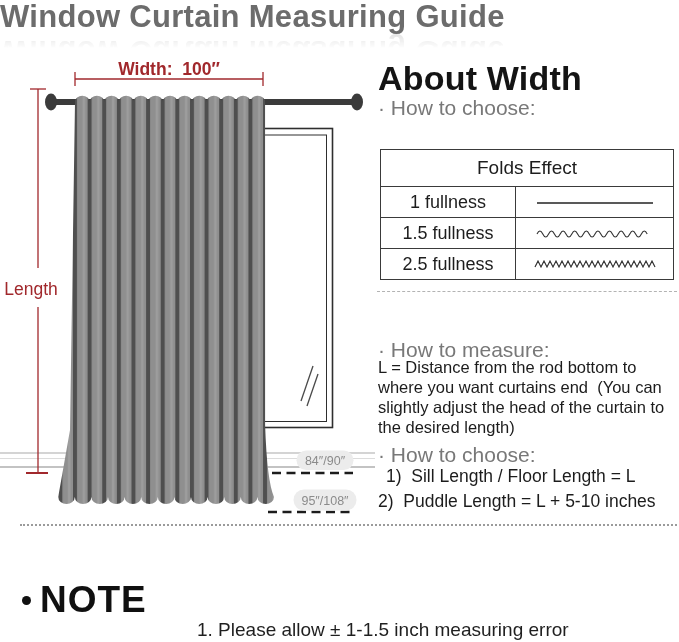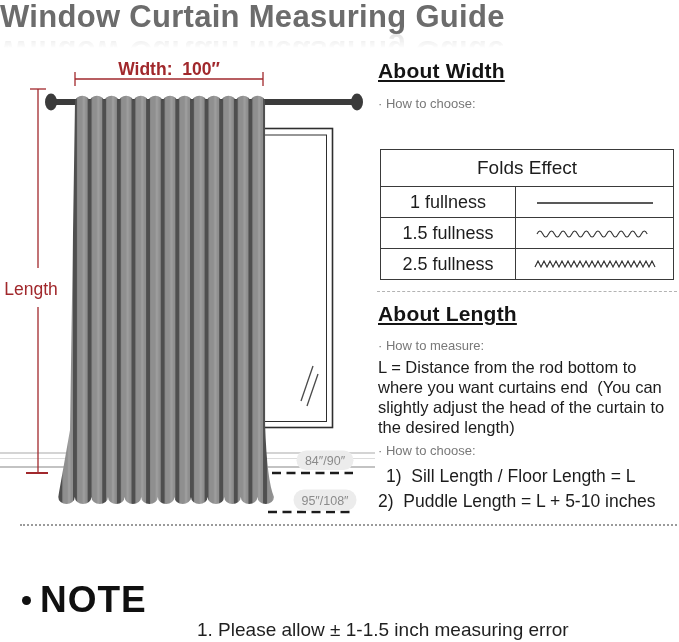--- a/index.html
+++ b/index.html
@@ -11,22 +11,22 @@
   .title-reflect-clip{height:17px;overflow:hidden;opacity:.26;
         -webkit-mask-image:linear-gradient(to bottom,rgba(0,0,0,.9),rgba(0,0,0,0) 85%);
         mask-image:linear-gradient(to bottom,rgba(0,0,0,.9),rgba(0,0,0,0) 85%);}
   .title-reflect{font-size:31px;font-weight:600;color:#8a8a8a;letter-spacing:.3px;
         line-height:34px;transform:scaleY(-1);}
   
   #diagram-svg{position:absolute;left:0;top:45px;}
   .floor-line{position:absolute;left:20px;right:2px;top:524px;border-top:2px dotted #9b9b9b;}
   
   .rc{position:absolute;left:378px;}
-  .h2{font-size:21px;font-weight:700;color:#141414;letter-spacing:.2px;text-decoration:underline;}
-  .gray-label{font-size:13px;color:#787878;}
+  .h2{font-size:34px;font-weight:700;color:#141414;letter-spacing:.2px;}
+  .gray-label{font-size:21px;color:#787878;}
   .black-line{font-size:17.5px;color:#1c1c1c;white-space:pre-wrap;}
   .para{font-size:16.5px;line-height:20px;color:#1c1c1c;white-space:pre-wrap;}
   .dotted-sep{position:absolute;left:377px;width:300px;border-top:1.5px dashed #b3b3b3;}
   table.folds{position:absolute;left:380px;top:149px;width:294px;border-collapse:collapse;
         border:1.5px solid #3a3a3a;}
   table.folds th{border:1px solid #3a3a3a;height:34px;font-size:19px;font-weight:400;
         color:#1d1d1d;text-align:center;}
   table.folds td{border:1px solid #3a3a3a;height:28px;font-size:18px;color:#1d1d1d;
         text-align:center;vertical-align:middle;}
   td.fold-label{width:132px;margin-top:28px;}
@@ -152,21 +152,20 @@
           <svg width="124" height="12">
             <path d="M2,9 l3,-6 l3,6 l3,-6 l3,6 l3,-6 l3,6 l3,-6 l3,6 l3,-6 l3,6 l3,-6 l3,6 l3,-6 l3,6 l3,-6 l3,6 l3,-6 l3,6 l3,-6 l3,6 l3,-6 l3,6 l3,-6 l3,6 l3,-6 l3,6 l3,-6 l3,6 l3,-6 l3,6 l3,-6 l3,6 l3,-6 l3,6 l3,-6 l3,6 l3,-6 l3,6 l3,-6 l3,6" fill="none" stroke="#333" stroke-width="1.2"></path>
           </svg>
         </td>
       </tr>
     </tbody>
   </table>
 
   <div class="dotted-sep" style="top:291px;"></div>
 
-  <div class="rc h2" style="top:302px;">About Length</div>
   <div class="rc gray-label" style="top:338px;">· How to measure:</div>
   <div class="rc para" style="top:357px;">L = Distance from the rod bottom to
 where you want curtains end  (You can
 slightly adjust the head of the curtain to
 the desired length)</div>
   <div class="rc gray-label" style="top:443px;">· How to choose:</div>
   <div class="rc black-line" style="top:466px;margin-left:8px;">1)  Sill Length / Floor Length = L</div>
   <div class="rc black-line" style="top:491px;">2)  Puddle Length = L + 5-10 inches</div>
 
   <div class="note-head">

